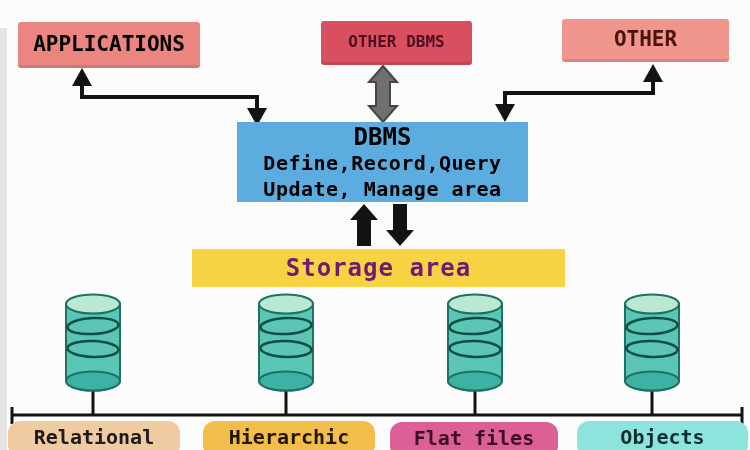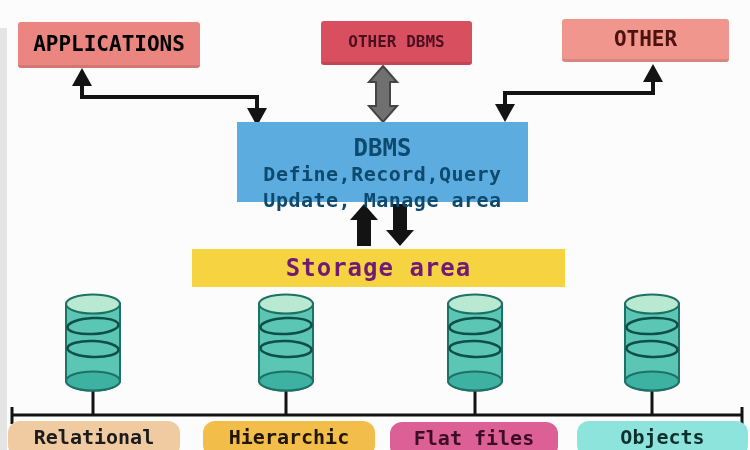--- a/index.html
+++ b/index.html
@@ -13,21 +13,21 @@
   .edge-strip{position:absolute;left:0;top:28px;width:7px;height:422px;background:#e4e4e4;}
   .node{position:absolute;box-sizing:border-box;text-align:center;}
   .node-top{border-radius:3px;border-bottom:3px solid rgba(0,0,0,0.10);}
   .applications{left:18px;top:22px;width:182px;height:46px;background:#ea8580;
     color:#000000;font-size:21px;line-height:44px;}
   .other-dbms{left:293px;top:21px;width:151px;height:44px;background:#d84f5f;
     color:#4d0f1f;font-size:16px;line-height:42px;margin-left:28px;}
   .users{left:562px;top:19px;width:167px;height:43px;background:#f0968c;
     color:#4b120e;font-size:21px;line-height:41px;}
   .dbms{left:237px;top:122px;width:291px;height:80px;background:#5cace0;
-    color:#0c4a6e;padding-top:13px;}
+    color:#000000;padding-top:2px;}
   .dbms .title{font-size:24px;line-height:26px;}
   .dbms .line{font-size:20px;line-height:26px;letter-spacing:0.5px;}
   .storage{left:192px;top:249px;width:373px;height:38px;background:#f6d441;
     color:#701a75;font-size:24px;line-height:38px;letter-spacing:1px;}
   .db-type{top:421px;height:36px;border-radius:12px;font-size:20px;line-height:32px;}
   .relational{left:8px;width:172px;background:#f0cba1;color:#1c1c1c;}
   .hierarchic{left:203px;width:172px;background:#f3bd4a;color:#211604;}
   .flat-files{left:390px;top:422px;width:168px;background:#dc5f95;color:#3c0e26;}
   .objects{left:577px;width:171px;background:#8ce4dc;color:#0d2f2b;}
 </style>

